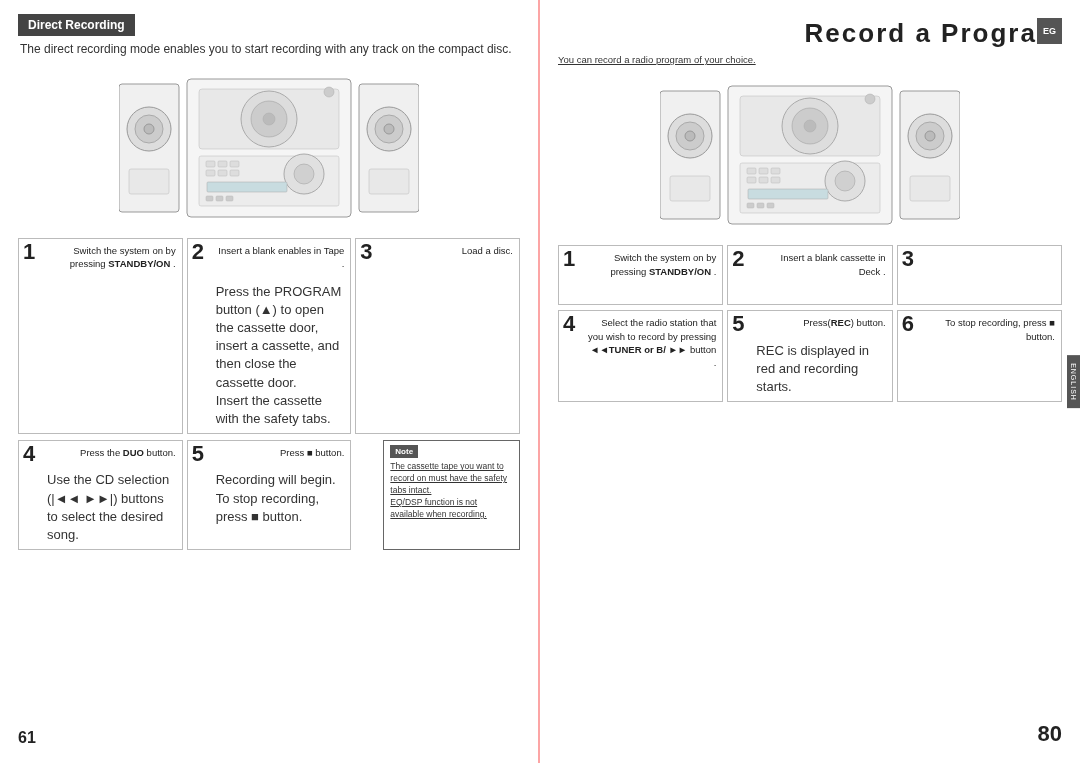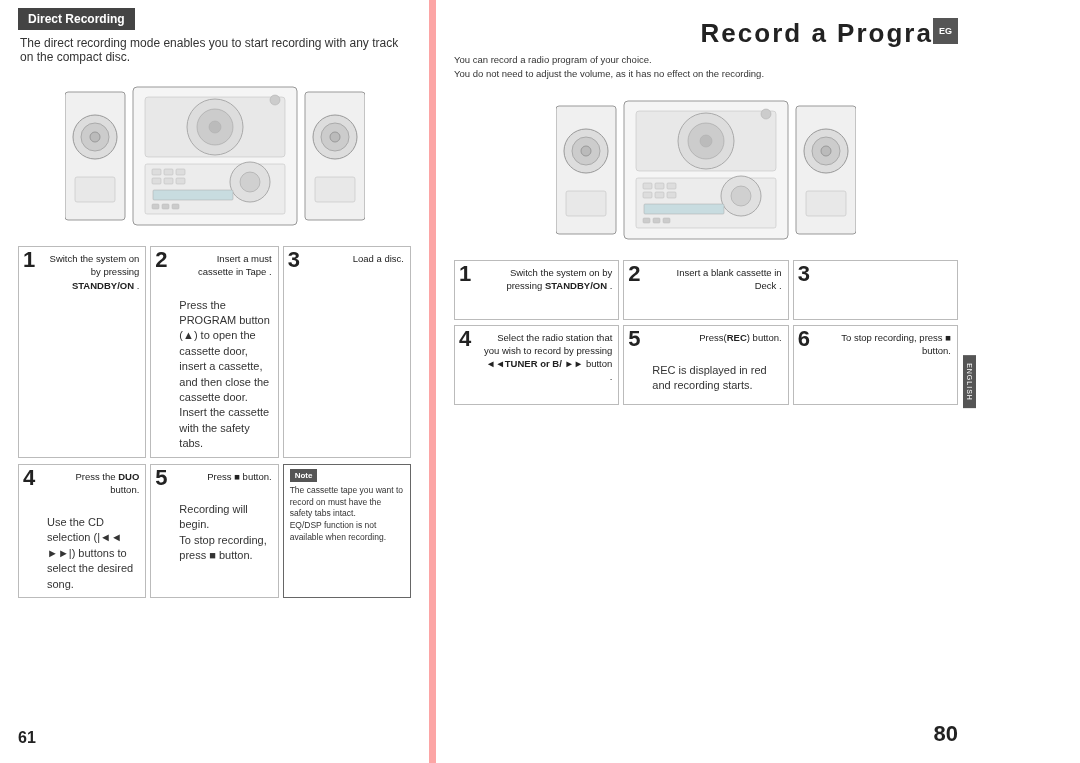--- a/index.html
+++ b/index.html
@@ -14,24 +14,24 @@
     }
 
     .page-container {
       display: flex;
       width: 1080px;
       height: 763px;
     }
 
     
     .left-page {
-      width: 436px;
+      width: 540px;
       height: 763px;
-      border-right: 7px solid #fca5a5;
-      padding: 8px 18px 18px 18px;
+      border-right: 2px solid #fca5a5;
+      padding: 14px 18px 18px 18px;
       position: relative;
     }
 
     
     .right-page {
       width: 540px;
       height: 763px;
       padding: 18px 18px 18px 18px;
       position: relative;
     }
@@ -92,20 +92,21 @@
       text-align: right;
       margin-bottom: 4px;
       letter-spacing: 2px;
     }
 
     .right-intro {
       font-size: 9.5px;
       color: #333;
       margin-bottom: 8px;
       line-height: 1.5;
+      text-decoration: underline;
     }
 
     
     .device-image-area {
       width: 100%;
       height: 160px;
       display: flex;
       justify-content: center;
       align-items: center;
       margin-bottom: 10px;
@@ -138,33 +139,34 @@
       padding-left: 22px;
       font-size: 9.5px;
       line-height: 1.4;
       color: #222;
       text-align: right;
     }
     .step-content .bold {
       font-weight: bold;
     }
     .step-detail {
-      font-size: 11px;
+      font-size: 13px;
       color: #333;
       line-height: 1.4;
-      margin-top: 19px;
+      margin-top: 12px;
       padding-left: 22px;
     }
 
     .step-note-box {
       border: 1px solid #666;
       padding: 4px 6px;
       font-size: 8.5px;
       color: #333;
       line-height: 1.4;
+      margin-left: 28px;
     }
     .note-label {
       background: #555;
       color: #fff;
       font-size: 8px;
       padding: 1px 5px;
       display: inline-block;
       margin-bottom: 3px;
       font-weight: bold;
     }
@@ -273,21 +275,21 @@
       <div class="step-box">
         <span class="step-number">1</span>
         <div class="step-content">
           Switch the system on by pressing <span class="bold">STANDBY/ON</span> .
         </div>
       </div>
 
       <div class="step-box">
         <span class="step-number">2</span>
         <div class="step-content">
-          Insert a must cassette in Tape .
+          Insert a blank enables in Tape .
         </div>
         <div class="step-detail">
           Press the PROGRAM button (▲) to open the cassette door, insert a cassette, and then close the cassette door.<br>Insert the cassette with the safety tabs.
         </div>
       </div>
 
       <div class="step-box">
         <span class="step-number">3</span>
         <div class="step-content">
           Load a disc.
@@ -313,37 +315,36 @@
         <div class="step-content">
           Press <span class="bold">■</span> button.
         </div>
         <div class="step-detail">
           Recording will begin.<br>To stop recording, press ■ button.
         </div>
       </div>
 
       <div class="step-note-box">
         <div class="note-label">Note</div>
-        <div style="white-space:pre-line; font-size:8.5px;">The cassette tape you want to record on must have the safety tabs intact.
+        <div style="white-space:pre-line; font-size:8.5px;text-decoration:underline;">The cassette tape you want to record on must have the safety tabs intact.
 EQ/DSP function is not available when recording.</div>
       </div>
     </div>
 
     <div class="page-number-left">61</div>
   </div>
 
   <div class="right-page">
 
     <div class="page-badge">EG</div>
 
     <div class="big-title">Record a Program</div>
 
     <div class="right-intro">
       <div>You can record a radio program of your choice.</div>
-      <div>You do not need to adjust the volume, as it has no effect on the recording.</div>
     </div>
 
     <div class="device-image-area">
       <svg width="300" height="148" viewBox="0 0 300 148">
 
         <rect x="0" y="10" width="60" height="128" rx="3" fill="#f0f0f0" stroke="#999" stroke-width="1"></rect>
         <ellipse cx="30" cy="55" rx="22" ry="22" fill="#ddd" stroke="#999" stroke-width="1"></ellipse>
         <ellipse cx="30" cy="55" rx="14" ry="14" fill="#ccc" stroke="#aaa" stroke-width="1"></ellipse>
         <ellipse cx="30" cy="55" rx="5" ry="5" fill="#bbb" stroke="#999" stroke-width="1"></ellipse>
         <rect x="10" y="95" width="40" height="25" rx="2" fill="#e8e8e8" stroke="#bbb" stroke-width="0.5"></rect>

